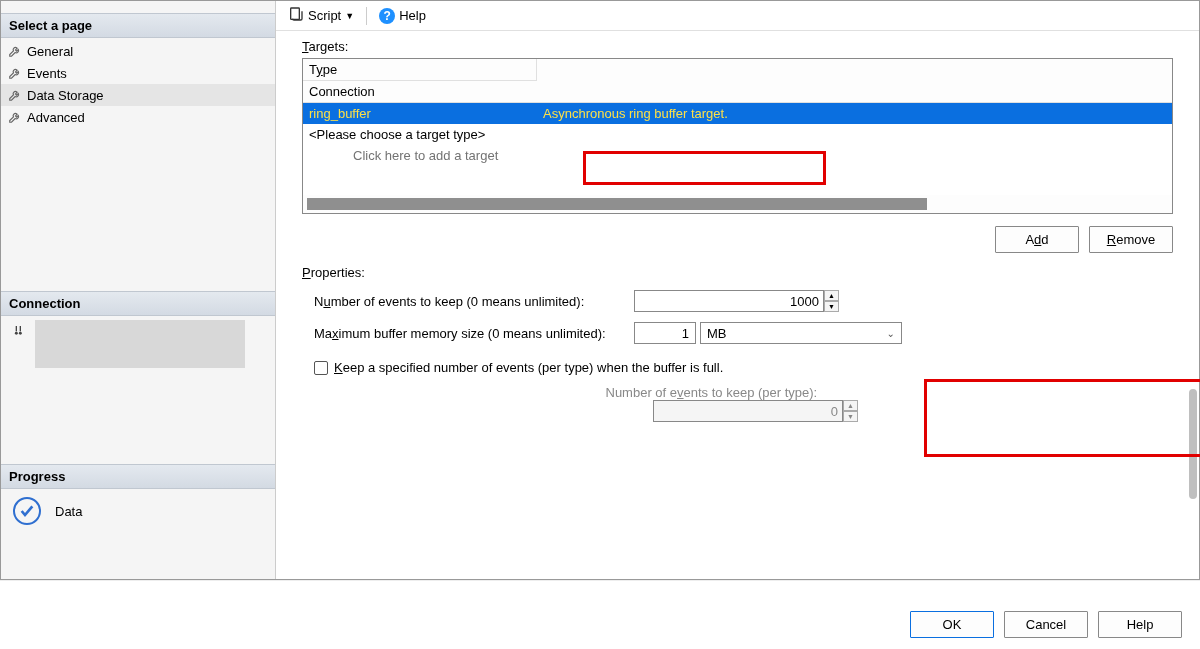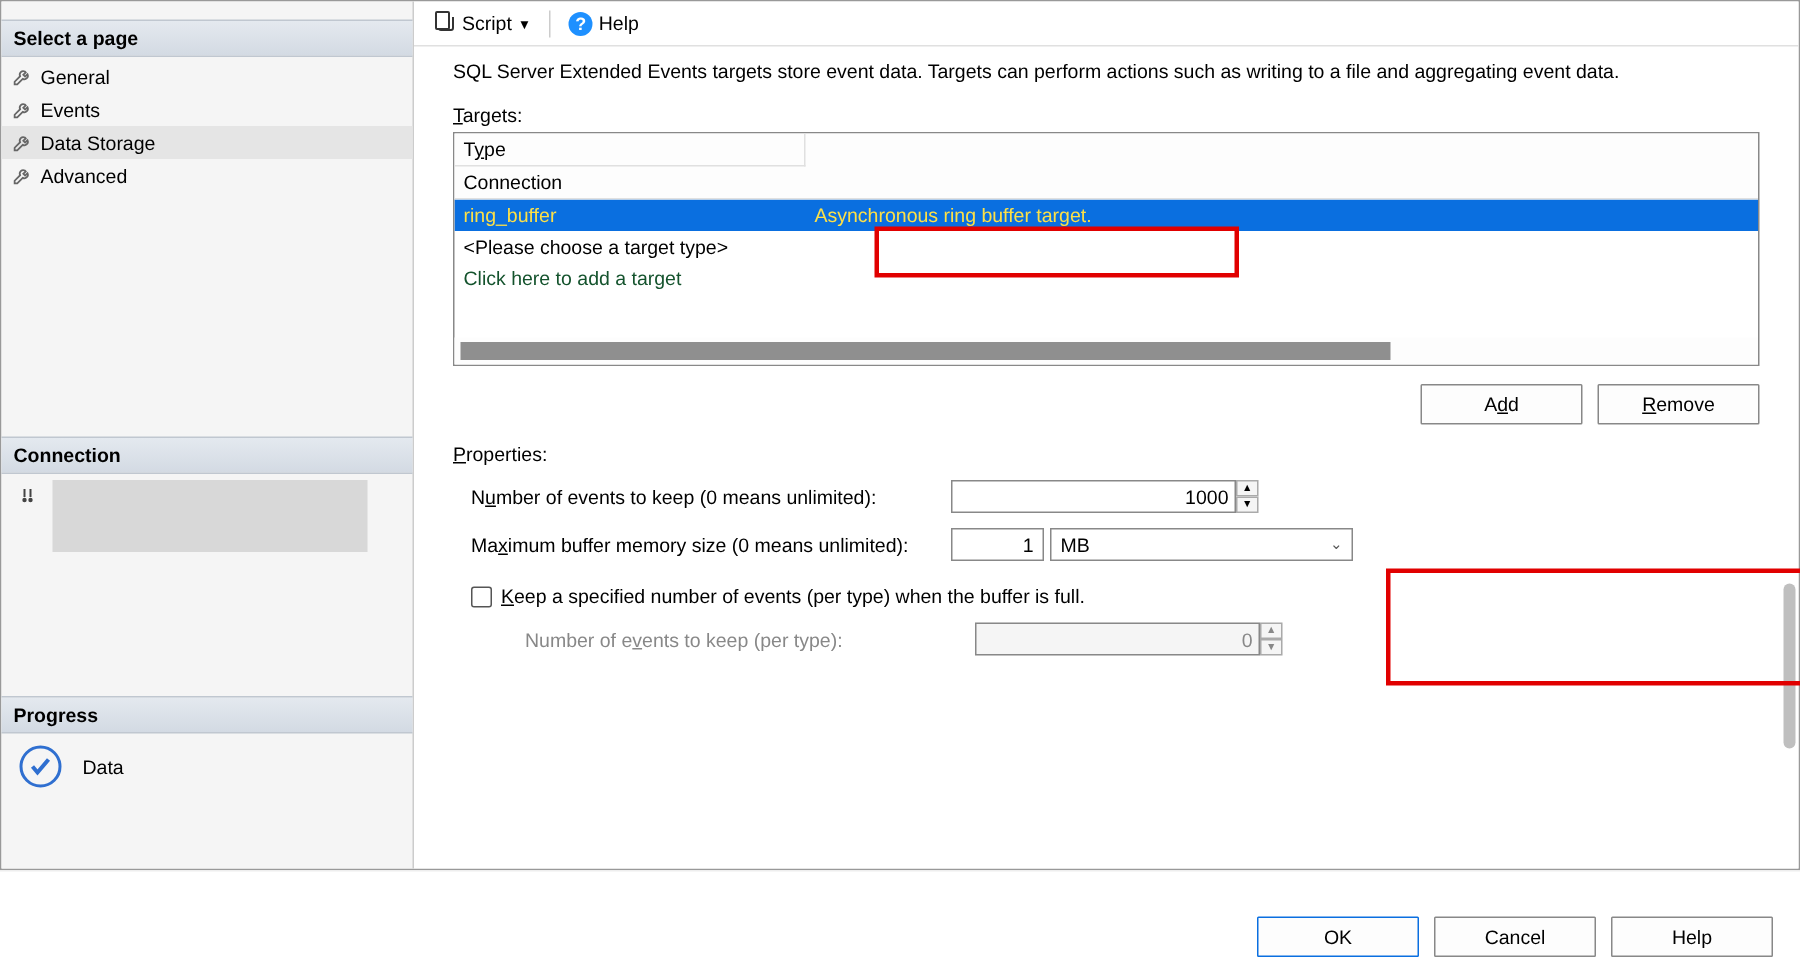--- a/index.html
+++ b/index.html
@@ -28,30 +28,30 @@
 .table-head { display: flex; background: #fdfdfd; flex-direction: column; }
 .th { padding: 3px 6px; border-right: 1px solid #e0e0e0; border-bottom: 1px solid #e0e0e0; }
 .th.type { width: 234px; }
 .th.desc-col { flex: 1; border-right: none; }
 .row { display: flex; }
 .row .cell { padding: 3px 6px; }
 .row .cell.type { width: 234px; }
 .row .cell.desc-col { flex: 1; }
 .row.selected { background: #0a6fe0; color: #fde047; }
 .row.placeholder .cell.type { color: #000; }
-.row.hint .cell.type { color: #14532d; }
+.row.hint .cell.type { color: #737373; margin-left: 44px; }
 .highlight-box { position: absolute; border: 3px solid #e10000; pointer-events: none; }
 .hb1 { left: 307px; top: 150px; width: 243px; height: 34px; }
 .hb2 { left: 648px; top: 378px; width: 308px; height: 78px; }
 .table-body { flex: 1; overflow: hidden; }
 .hscroll { height: 18px; background: #fdfdfd; display: flex; align-items: center; padding: 0 4px; }
 .hscroll-track { height: 14px; flex: 1; background: #fdfdfd; display: flex; align-items: center; }
 .hscroll-thumb { height: 12px; width: 72%; background: #8f8f8f; }
 .buttons-row { display: flex; justify-content: flex-end; gap: 10px; padding: 12px 0 4px 0; }
-.btn { border: 1px solid #888; background: #fdfdfd; padding: 5px 0; width: 108px; text-align: center; cursor: pointer; border-radius: 1px; }
+.btn { border: 1px solid #888; background: #fdfdfd; padding: 5px 0; width: 84px; text-align: center; cursor: pointer; border-radius: 1px; }
 .props { margin-top: 8px; }
 .prop-row { display: flex; align-items: center; margin: 10px 0 10px 12px; }
 .prop-label { width: 320px; }
 .spinner { display: flex; align-items: center; }
 .spinner input { width: 190px; height: 22px; text-align: right; padding-right: 4px; border: 1px solid #888; font-family: inherit; font-size: 13px; }
 .spin-btns { display: flex; flex-direction: column; height: 22px; }
 .spin-btn { width: 15px; height: 11px; border: 1px solid #aaa; background: #f5f5f5; font-size: 7px; line-height: 7px; display: flex; align-items: center; justify-content: center; cursor: pointer; }
 .mem-row { display: flex; align-items: center; gap: 4px; }
 .mem-input { width: 62px; height: 22px; text-align: right; padding-right: 6px; border: 1px solid #888; font-family: inherit; font-size: 13px; }
 .select { width: 202px; height: 22px; border: 1px solid #888; background: #fff; display: flex; align-items: center; justify-content: space-between; padding: 0 6px; cursor: pointer; }
@@ -140,21 +140,20 @@
         <span style="font-size:9px;">▼</span>
       </div>
       <div style="width:1px;height:18px;background:#ccc;margin:0 4px;"></div>
       <div class="toolbar-btn">
         <span class="help-icon">?</span>
         <span>Help</span>
       </div>
     </div>
 
     <div class="content">
-      <div class="desc">SQL Server Extended Events targets store event data. Targets can perform actions such as writing to a file and aggregating event data.</div>
 
       <div class="label"><span class="underline">T</span>argets:</div>
 
       <div class="table-wrap">
         <div class="table-head">
           <div class="th type">T<span class="underline">y</span>pe</div>
           <div class="th desc-col">Connection</div>
         </div>
         <div class="table-body">
           <div class="row selected">
@@ -201,21 +200,21 @@
             <div class="select">
               <span>MB</span>
               <span class="chev">⌄</span>
             </div>
           </div>
         </div>
         <div class="checkbox-row">
           <div class="checkbox"></div>
           <span><span class="underline">K</span>eep a specified number of events (per type) when the buffer is full.</span>
         </div>
-        <div class="prop-row disabled" style="margin-left:48px;">
+        <div class="prop-row disabled" style="margin-left:36px;flex-direction:column;">
           <div class="prop-label" style="width:300px;">Number of e<span class="underline">v</span>ents to keep (per type):</div>
           <div class="spinner">
             <input disabled="" value="0" style="">
             <div class="spin-btns">
               <div class="spin-btn">▲</div>
               <div class="spin-btn">▼</div>
             </div>
           </div>
         </div>
       </div>

